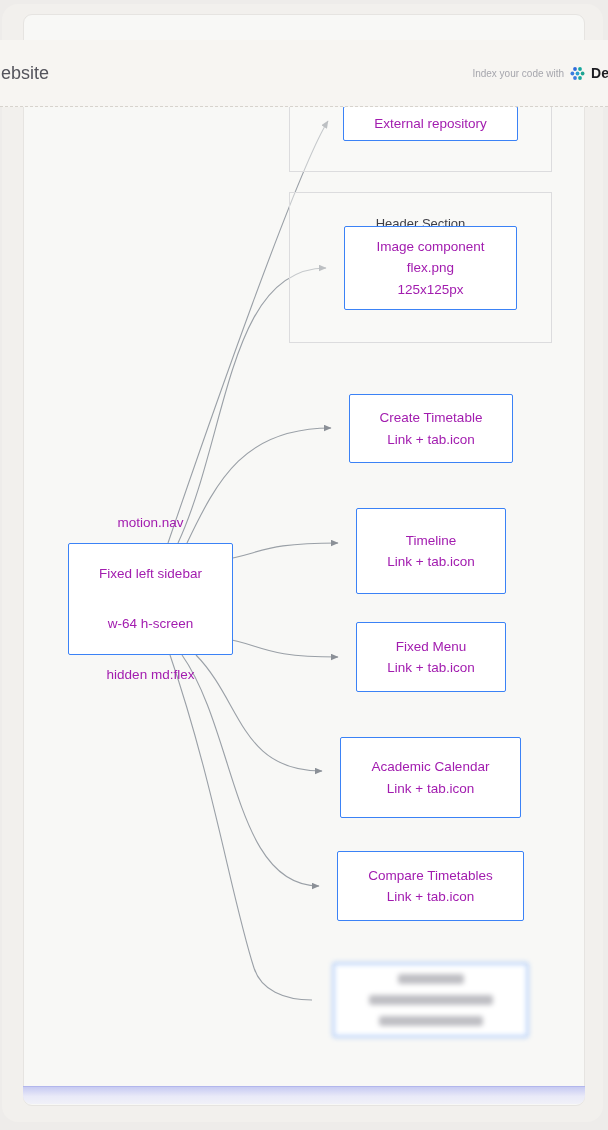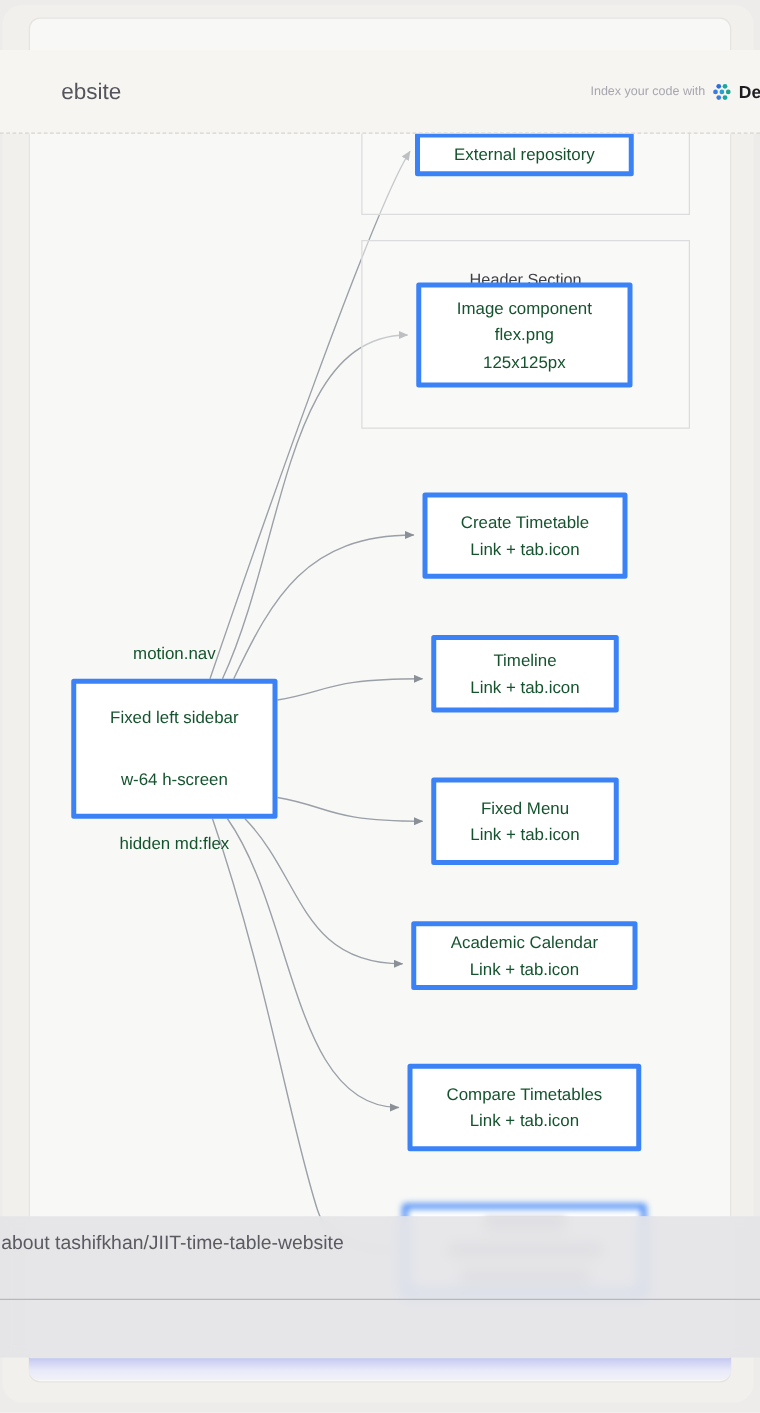--- a/index.html
+++ b/index.html
@@ -11,32 +11,32 @@
   .outer-card { position:absolute; left:2px; top:4px; width:601px; height:1118px;
     background:#f2f0ed; border-radius:16px; }
   .inner-card { position:absolute; left:23px; top:14px; width:562px; height:1092px;
     background:#f8f8f6; border:1px solid #e6e4e1; border-radius:9px; }
 
   
   .diagram { position:absolute; inset:0; }
   .cluster { position:absolute; border:1px solid #dcdcde; background:rgba(250,250,249,0.45); }
   .cluster-label { position:absolute; top:23px; left:0; right:0; text-align:center;
     font-size:13px; color:#3f3f46; }
-  .node { position:absolute; background:#ffffff; border:4px solid #3b82f6; border-radius:2px;
+  .node { position:absolute; background:#ffffff; border:1px solid #3b82f6; border-radius:2px;
     display:flex; flex-direction:column; align-items:center; justify-content:center;
-    font-size:13.5px; color:#14532d; line-height:21.5px; text-align:center; }
+    font-size:13.5px; color:#a21caf; line-height:21.5px; text-align:center;margin-left:11px; }
   .edges { position:absolute; inset:0; pointer-events:none; }
   .blur-node { filter:blur(2.5px); }
   .blur-bar { background:#a2a2a9; opacity:.7; border-radius:3px; height:10px; margin:5.5px 0; }
 
   
   .app-header { position:absolute; left:0; top:40px; width:608px; height:67px;
     background:#f7f5f2; border-bottom:1px dashed #d7d3cd;
     display:flex; align-items:center; justify-content:space-between; }
-  .app-title { font-size:18px; color:#54545c; margin-left:1px; white-space:nowrap;padding-left:48px; }
+  .app-title { font-size:18px; color:#54545c; margin-left:1px; white-space:nowrap; }
   .index-group { display:flex; align-items:center; gap:6px; margin-right:-1px; white-space:nowrap; }
   .index-label { font-size:10px; color:#a6a6ad; }
   .brand-name { font-size:14px; font-weight:700; color:#1c1c21; }
 
   
   .ask-overlay { position:absolute; left:0; top:973px; width:608px; height:113px;
     background:rgba(227,227,230,0.85); backdrop-filter:blur(5px); -webkit-backdrop-filter:blur(5px); }
   .ask-text { position:absolute; left:1px; top:13px; font-size:15.5px; color:#5a5a61; white-space:nowrap; }
   .ask-divider { position:absolute; left:0; top:66px; width:608px; height:0; border-top:1px solid #b6b6bb; }
   .glow-bar { position:absolute; left:23px; top:1086px; width:562px; height:18px;
@@ -93,31 +93,31 @@
       <div>Image component</div>
       <div>flex.png</div>
       <div>125x125px</div>
     </div>
 
     <div class="node" style="left:338px;top:394px;width:164px;height:69px;">
       <div>Create Timetable</div>
       <div>Link + tab.icon</div>
     </div>
 
-    <div class="node" style="left:345px;top:508px;width:150px;height:62px;">
+    <div class="node" style="left:345px;top:508px;width:150px;height:86px;">
       <div>Timeline</div>
       <div>Link + tab.icon</div>
     </div>
 
     <div class="node" style="left:345px;top:622px;width:150px;height:70px;">
       <div>Fixed Menu</div>
       <div>Link + tab.icon</div>
     </div>
 
-    <div class="node" style="left:329px;top:737px;width:181px;height:55px;">
+    <div class="node" style="left:329px;top:737px;width:181px;height:81px;">
       <div>Academic Calendar</div>
       <div>Link + tab.icon</div>
     </div>
 
     <div class="node" style="left:326px;top:851px;width:187px;height:70px;">
       <div>Compare Timetables</div>
       <div>Link + tab.icon</div>
     </div>
 
     <div class="node blur-node" style="left:322px;top:963px;width:195px;height:74px;">
@@ -137,20 +137,16 @@
         <circle cx="2.4" cy="7.5" r="1.9" fill="#3b7ce0"></circle>
         <circle cx="7.5" cy="7.5" r="1.9" fill="#2b9fcf"></circle>
         <circle cx="12.6" cy="7.5" r="1.9" fill="#1fa391"></circle>
         <circle cx="5" cy="12" r="1.9" fill="#3b7ce0"></circle>
         <circle cx="10" cy="12" r="1.9" fill="#17a89e"></circle>
       </svg>
       <span class="brand-name">De</span>
     </div>
   </div>
 
-  <div class="ask-overlay">
-    <div class="ask-text">about tashifkhan/JIIT-time-table-website</div>
-    <div class="ask-divider"></div>
-  </div>
 
   <div class="glow-bar"></div>
 
 </div>
 
 </body></html>

